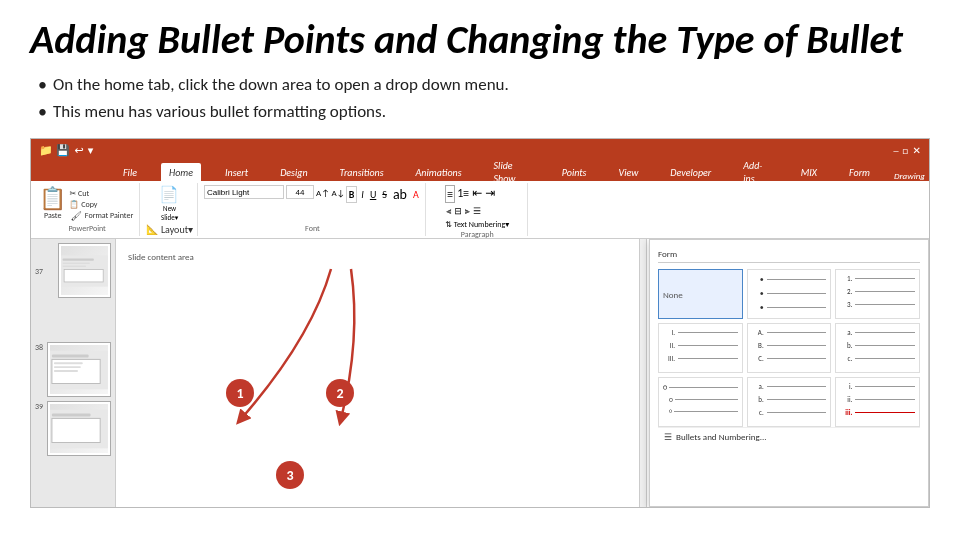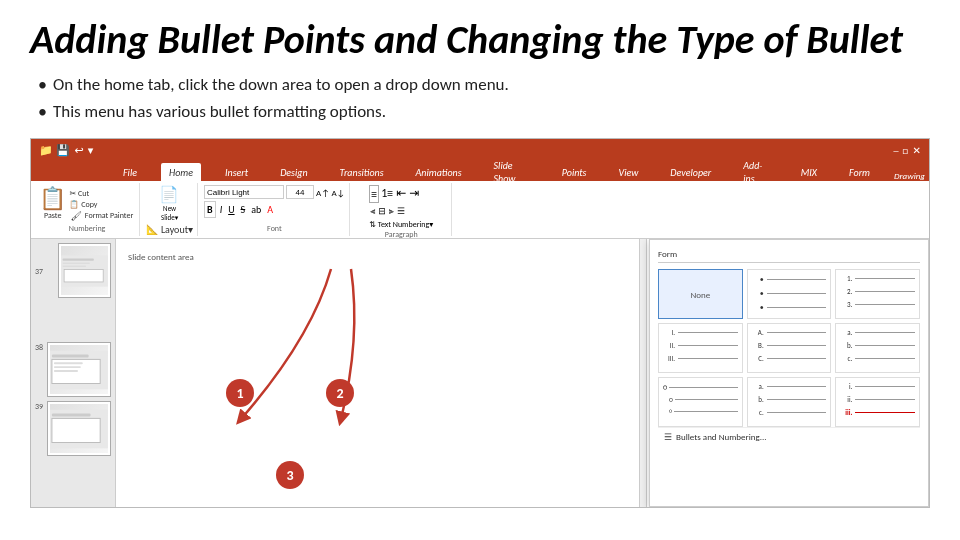--- a/index.html
+++ b/index.html
@@ -314,21 +314,20 @@
 
     .bullet-line {
       height: 1px;
       background: #999;
       flex: 1;
     }
 
     .none-cell {
       display: flex;
       align-items: center;
-      justify-content: center;
     }
 
     .none-label {
       font-size: 9px;
       color: #555;
     }
 
     
     .callout-circle {
       position: absolute;
@@ -442,51 +441,51 @@
             </div>
             <div class="small-btns">
               <span>✂ Cut</span>
               <span>📋 Copy</span>
               <span style="display:flex;align-items:center;gap:1px;">
                 <span style="font-size:9px;">🖌</span>
                 <span style="font-size:8px;">Format Painter</span>
               </span>
             </div>
           </div>
-          <div class="ribbon-group-name">Numbering</div>
+          <div class="ribbon-group-name">PowerPoint</div>
         </div>
 
         <div class="ribbon-group" style="min-width:55px;">
           <div class="ribbon-group-content" style="flex-direction:column;gap:1px;">
             <div style="display:flex;flex-direction:column;align-items:center;">
               <span style="font-size:16px;">📄</span>
               <span style="font-size:7px;">New</span>
               <span style="font-size:7px;">Slide▾</span>
             </div>
             <div style="font-size:10px;color:#333;">📐 Layout▾</div>
             <div style="font-size:8px;color:#333;">↺ Reset</div>
             <div style="font-size:8px;color:#333;">⊞ Section▾</div>
           </div>
           <div class="ribbon-group-name">Slides</div>
         </div>
 
         <div class="ribbon-group" style="min-width:140px;">
-          <div class="ribbon-group-content" style="flex-direction:column;gap:1px;align-items:flex-start;">
+          <div class="ribbon-group-content" style="flex-direction:row;gap:1px;align-items:flex-start;">
             <div class="font-row">
               <input type="text" class="font-select" value="Calibri Light" style="width: 80px; font-size: 8px;">
               <input type="text" class="font-size-select" value="44" style="">
               <span style="font-size:9px;cursor:pointer;">A↑</span>
               <span style="font-size:9px;cursor:pointer;">A↓</span>
             </div>
             <div class="font-row">
               <span style="font-size:10px;font-weight:bold;cursor:pointer;padding:1px 2px;border:1px solid #ccc;">B</span>
               <span style="font-size:10px;font-style:italic;cursor:pointer;padding:1px 2px;">I</span>
               <span style="font-size:10px;text-decoration:underline;cursor:pointer;padding:1px 2px;">U</span>
               <span style="font-size:10px;text-decoration:line-through;cursor:pointer;padding:1px 2px;">S</span>
-              <span style="font-size:10px;cursor:pointer;padding:1px 2px;">ab</span>
+              <span style="font-size:14px;cursor:pointer;padding:1px 2px;">ab</span>
               <span style="font-size:10px;cursor:pointer;padding:1px 2px;color:red;">A</span>
             </div>
           </div>
           <div class="ribbon-group-name">Font</div>
         </div>
 
         <div class="ribbon-group" style="min-width:100px;">
           <div class="ribbon-group-content" style="gap:2px;flex-wrap:wrap;">
             <div style="display:flex;flex-direction:column;gap:1px;">
               <div style="display:flex;gap:1px;">

